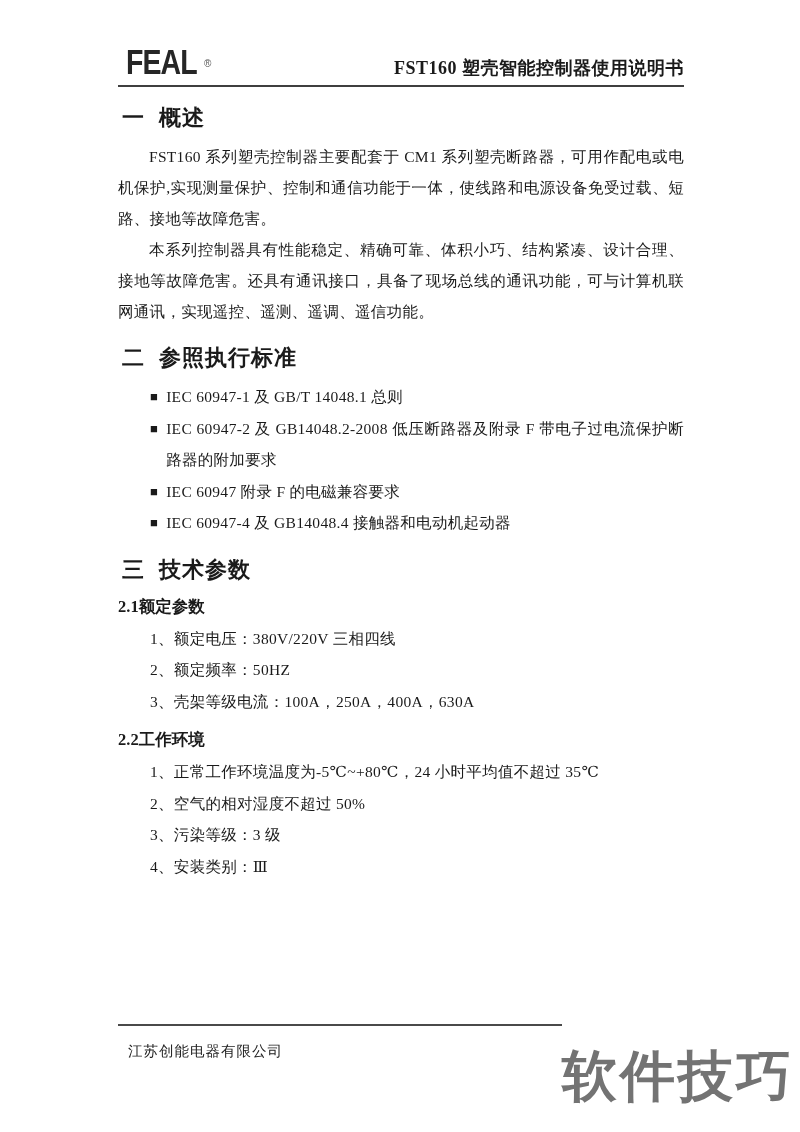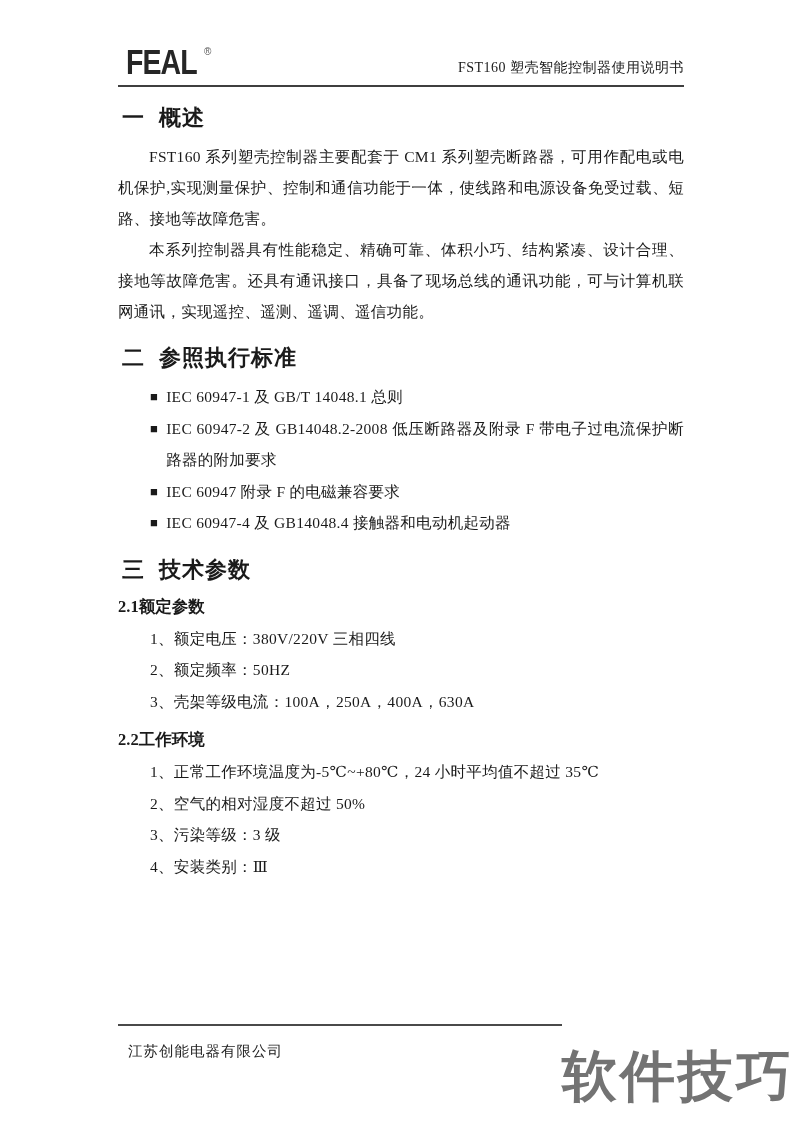--- a/index.html
+++ b/index.html
@@ -26,43 +26,43 @@
   .header {
     display: flex;
     justify-content: space-between;
     align-items: flex-end;
     margin-top: 50px;
     padding-bottom: 5px;
     border-bottom: 2px solid #3f3f3f;
   }
   .logo-wrap {
     display: flex;
-    align-items: flex-start;
+    align-items: center;
     margin-left: 8px;
   }
   .logo-text {
     font-family: "Liberation Sans", "DejaVu Sans", sans-serif;
     font-weight: 900;
     font-size: 31px;
     line-height: 30px;
     letter-spacing: -1px;
     color: #262626;
     transform: scale(0.92, 1.12);
     transform-origin: left bottom;
   }
   .logo-reg {
     font-family: "Liberation Sans", "DejaVu Sans", sans-serif;
     font-size: 10px;
     color: #555555;
     margin-left: 1px;
     margin-top: -4px;
   }
   .doc-title {
-    font-size: 14px;
-    font-weight: normal;
+    font-size: 18px;
+    font-weight: bold;
     letter-spacing: 0.5px;
     line-height: 24px;
   }
   
   .h-section {
     font-size: 22px;
     font-weight: 600;
     letter-spacing: 1px;
     margin: 17px 0 0 4px;
     line-height: 28px;

